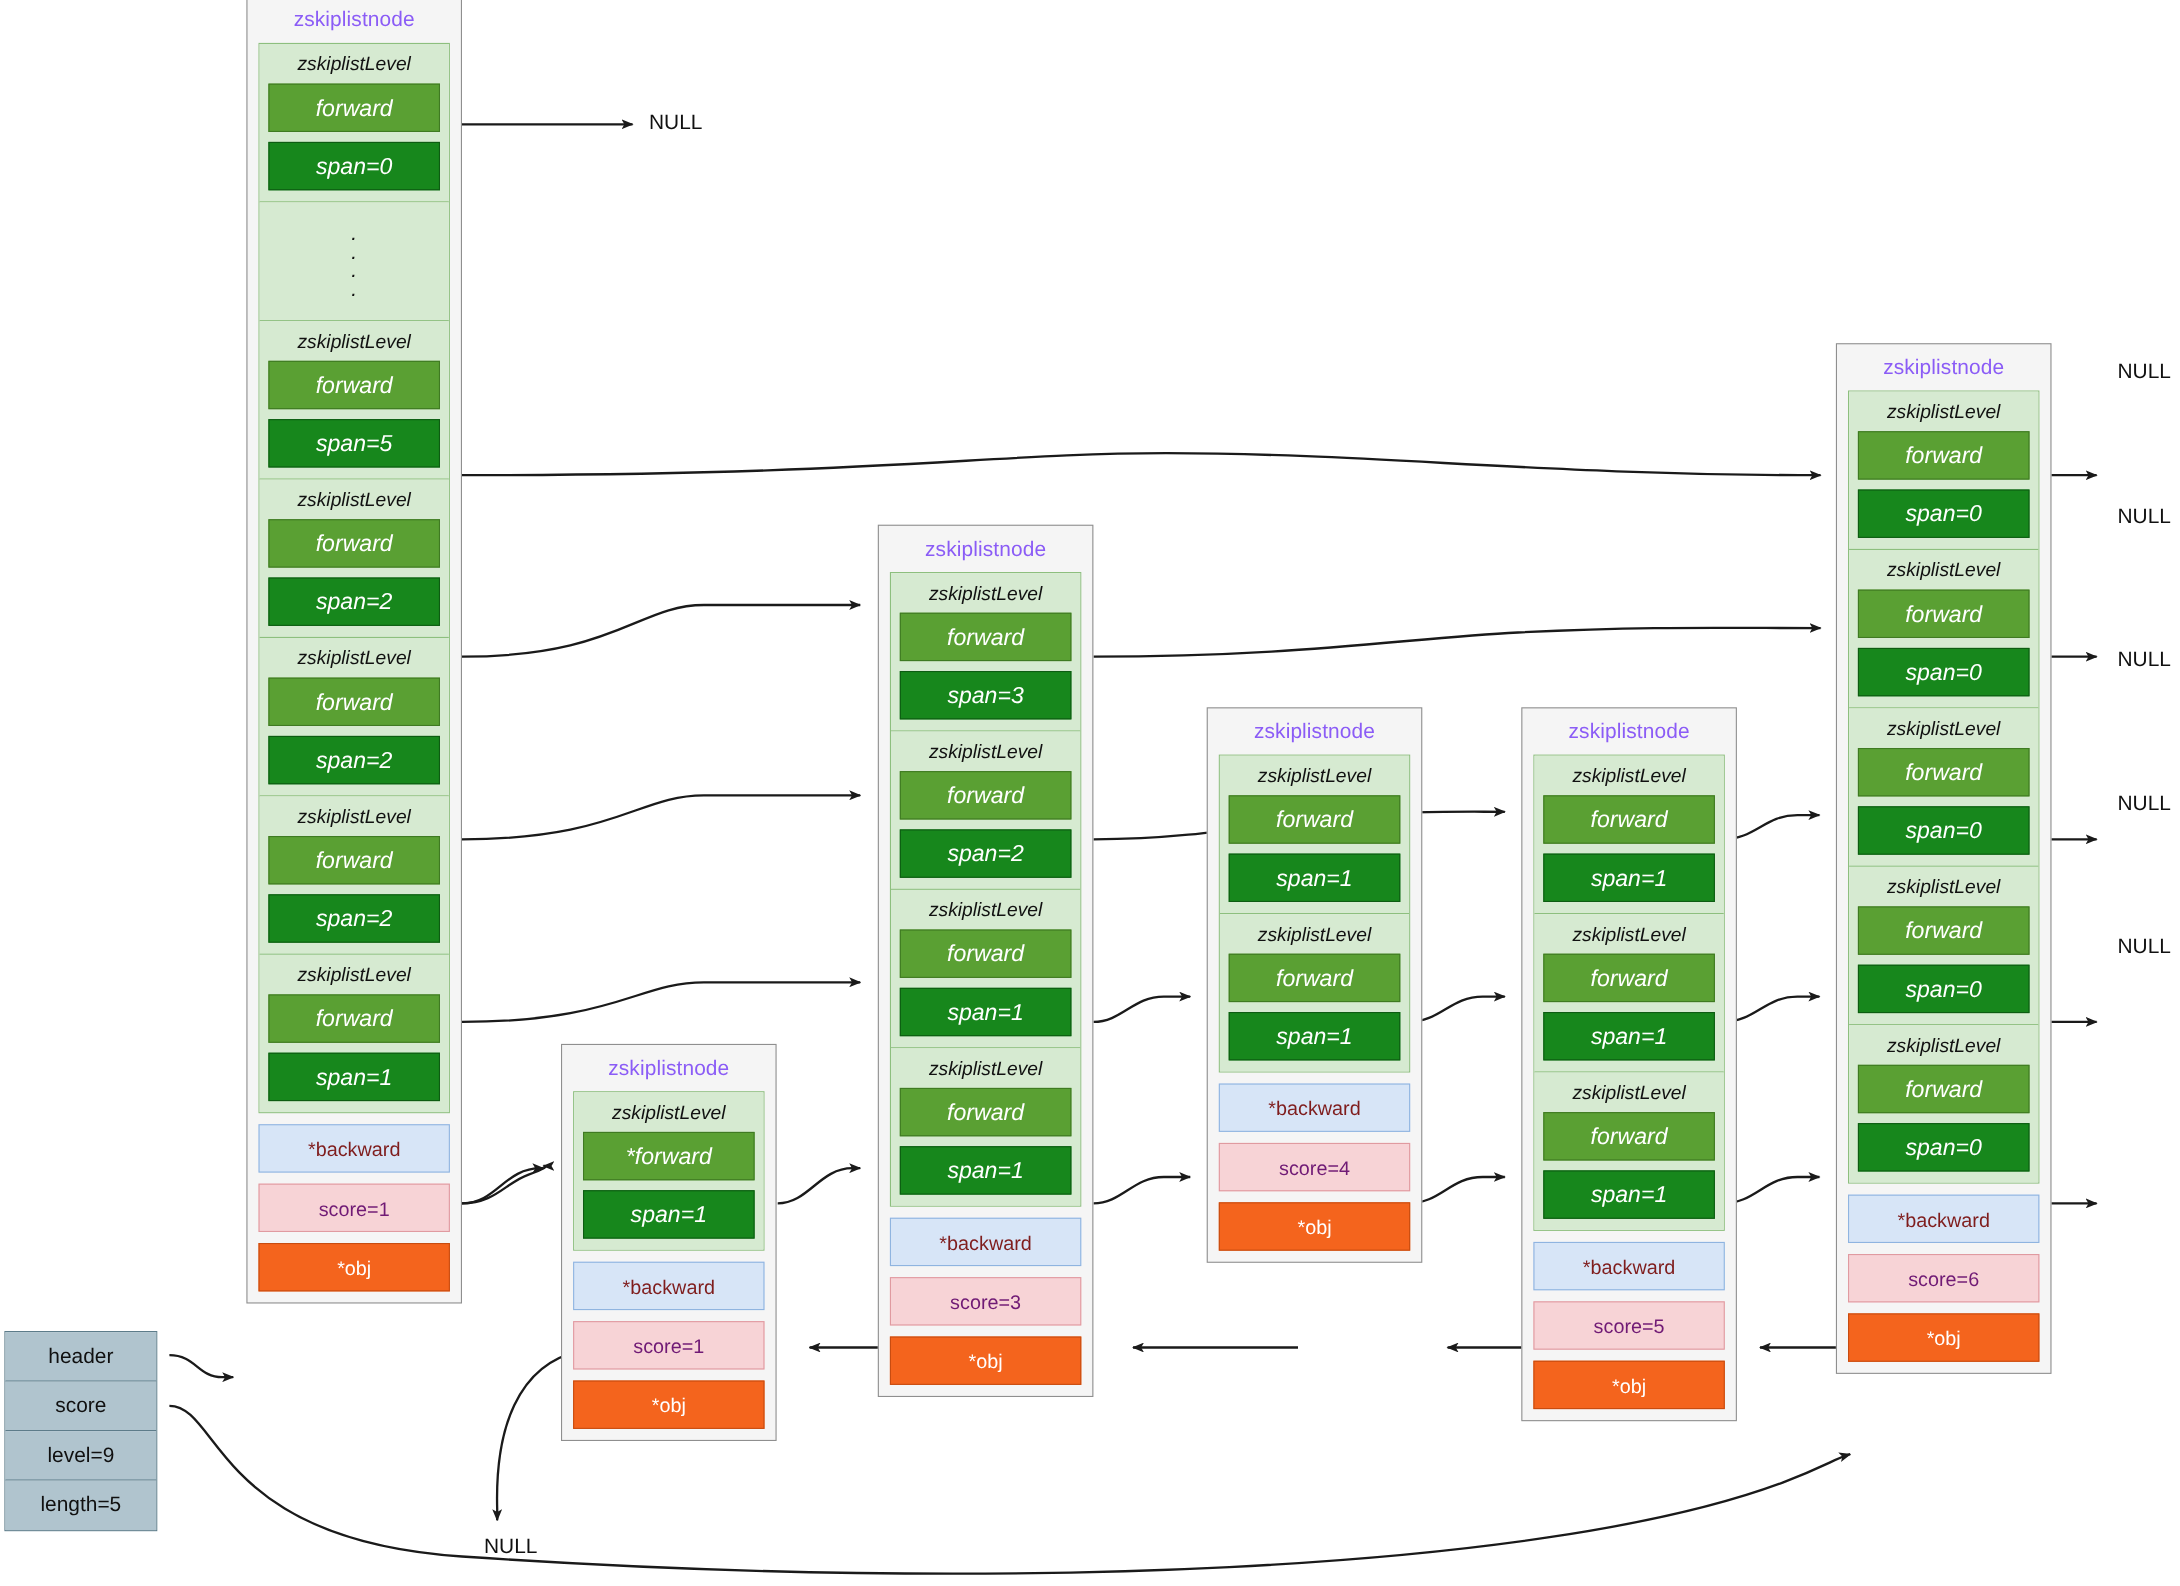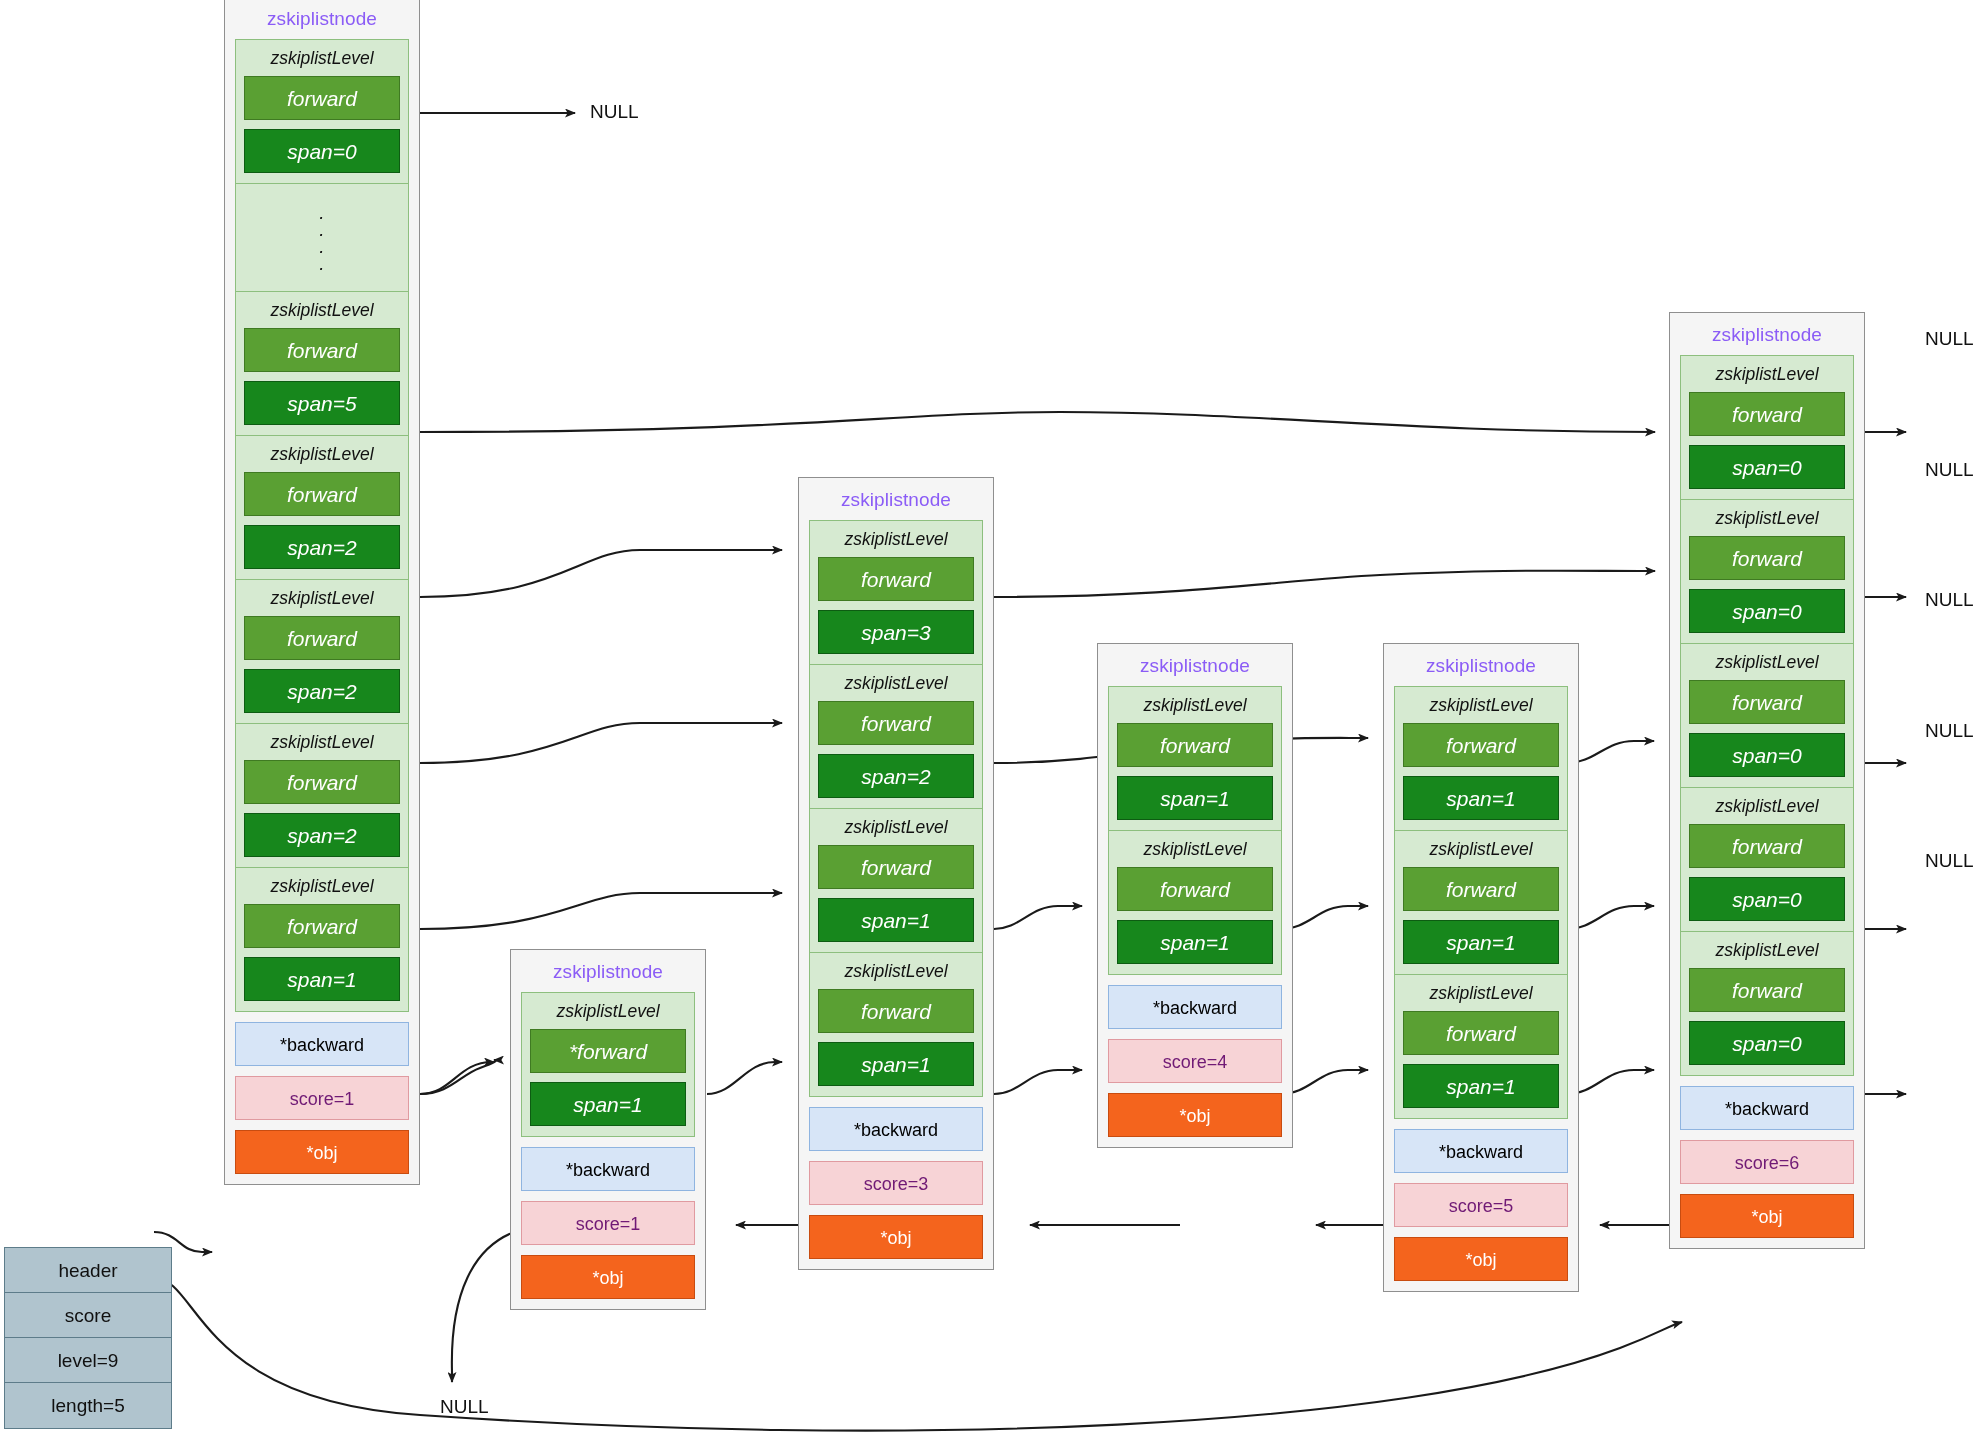--- a/index.html
+++ b/index.html
@@ -20,25 +20,24 @@
     position:absolute;left:0;top:0;width:1982px;height:1442px;
     pointer-events:none;
     z-index:5;
   }
 
   
   .zsl-struct{
     position:absolute;
     left:4px;
     top:1210px;
-    width:168px;
+    width:139px;
     border:1.6px solid #5d7c8a;
     box-sizing:border-box;
     z-index:6;
-    margin-top:37px;
   }
   .zsl-cell{
     height:45px;
     line-height:45px;
     text-align:center;
     font-size:19px;
     background:#b0c4ce;
     color:#101010;
     border-bottom:1.6px solid #5d7c8a;
     box-sizing:border-box;
@@ -118,21 +117,21 @@
 
   
   .fld{
     height:44px;
     line-height:44px;
     text-align:center;
     font-size:18px;
     box-sizing:border-box;
     margin-top:10px;
   }
-  .fld.backward{background:#d7e5f7;border:1.6px solid #8fb4e0;color:#000000;}
+  .fld.backward{background:#d7e5f7;border:1.6px solid #8fb4e0;color:#7f1d1d;}
   .fld.score{background:#f7d3d6;border:1.6px solid #e09aa0;color:#701a75;}
   .fld.obj{background:#f4641d;border:1.6px solid #c84c10;color:#ffffff;}
 
   .nulltext{
     position:absolute;
     font-size:19px;
     color:#111;
     z-index:6;
     white-space:nowrap;
   }

